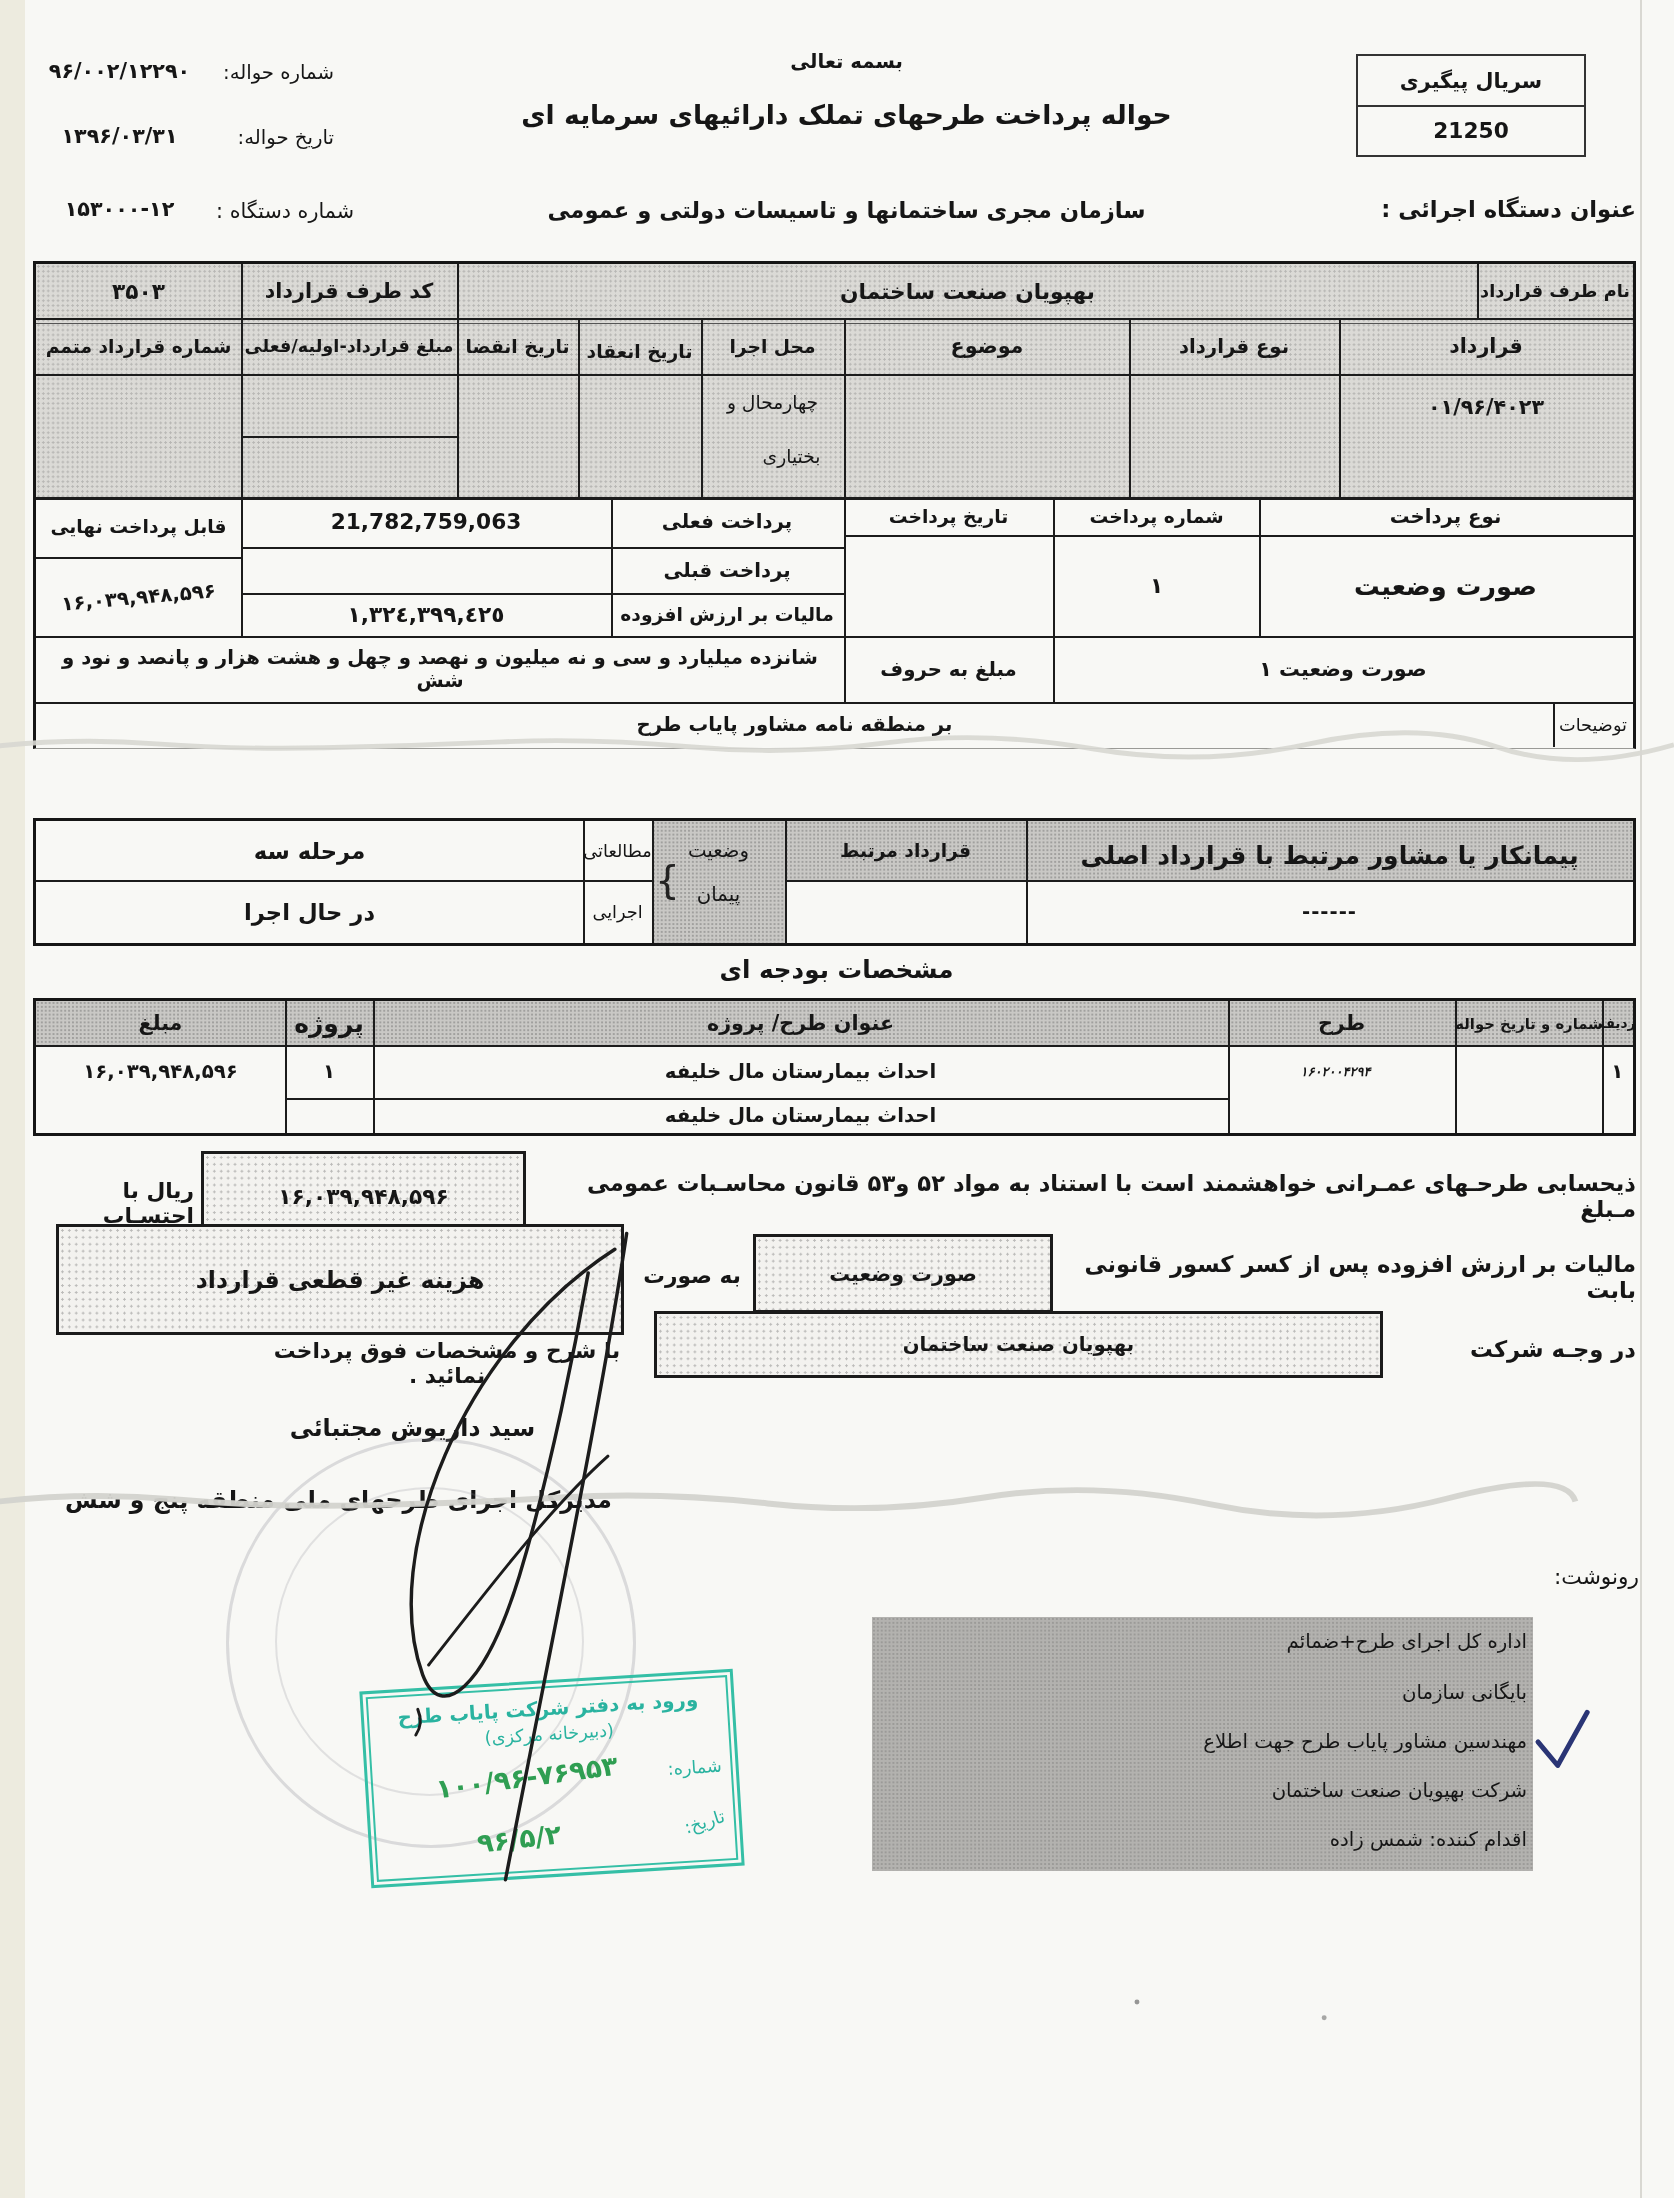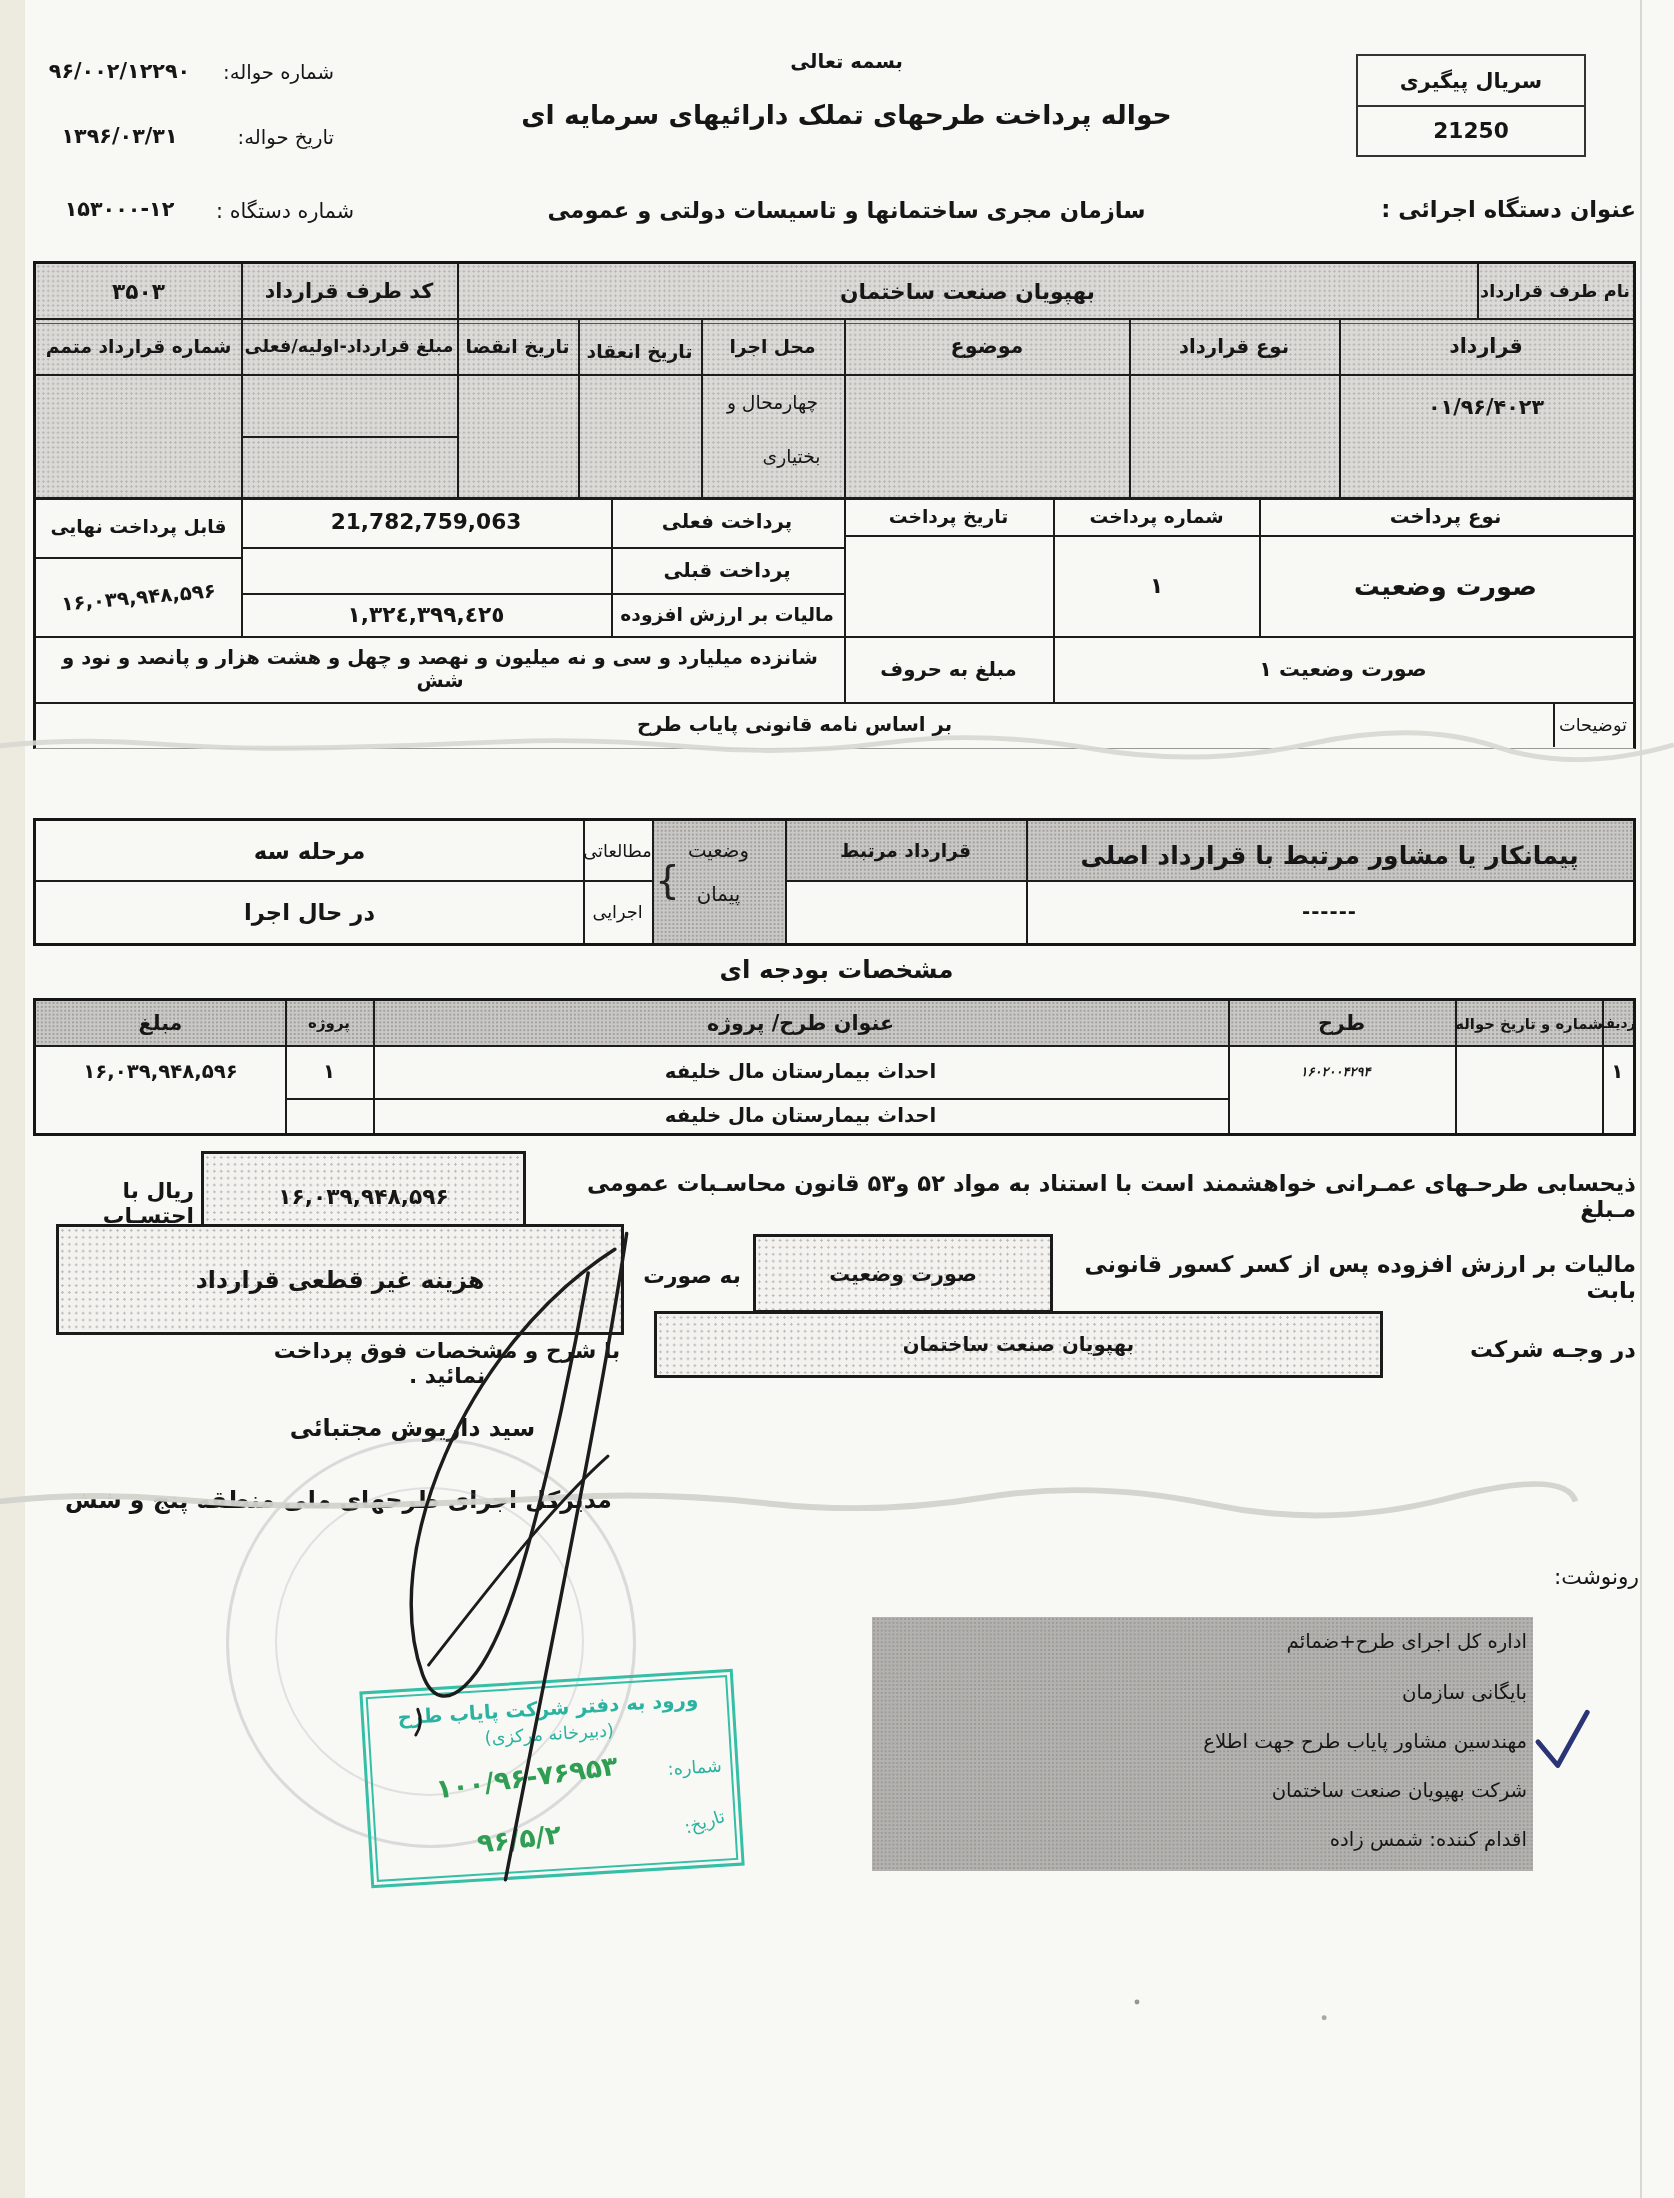--- a/index.html
+++ b/index.html
@@ -111,21 +111,21 @@
     <div class="abs c b num" style="left:205px;top:329px;width:370px;height:43px;font-size:21.7px;">١,٣٢٤,٣٩٩,٤٢٥</div>
 
     <div class="abs c b" style="left:0;top:233px;width:205px;height:59px;font-size:18.7px;">قابل پرداخت نهایی</div>
     <div class="abs c b num" style="left:0;top:293px;width:205px;height:80px;font-size:19.7px;transform:rotate(-5deg);">۱۶,۰۳۹,۹۴۸,۵۹۶</div>
 
     <div class="abs c b" style="left:1017px;top:372px;width:580px;height:66px;font-size:20.7px;">صورت وضعیت ۱</div>
     <div class="abs c b" style="left:808px;top:372px;width:209px;height:66px;font-size:19.7px;">مبلغ به حروف</div>
     <div class="abs c b" style="left:0;top:372px;width:808px;height:66px;font-size:19.7px;">شانزده میلیارد و سی و نه میلیون و نهصد و چهل و هشت هزار و پانصد و نود و شش</div>
 
     <div class="abs c" style="left:1517px;top:438px;width:80px;height:45px;font-size:17.7px;">توضیحات</div>
-    <div class="abs c b" style="left:0;top:438px;width:1517px;height:45px;font-size:19.7px;">بر اساس نامه قانونی پایاب طرح</div>
+    <div class="abs c b" style="left:0;top:438px;width:1517px;height:45px;font-size:19.7px;">بر منطقه نامه مشاور پایاب طرح</div>
   </div>
 
   <div class="tbl" style="left:34px;top:818px;width:1603px;height:128px;">
     <div class="abs grayB" style="left:616px;top:0;width:133px;height:122px;"></div>
     <div class="abs grayB" style="left:749px;top:0;width:241px;height:59px;"></div>
     <div class="abs grayB" style="left:990px;top:0;width:607px;height:59px;"></div>
 
     <div class="hl" style="left:0;top:59px;width:616px;"></div>
     <div class="hl" style="left:749px;top:59px;width:848px;"></div>
     <div class="vl" style="left:547px;top:0;height:122px;"></div>
@@ -153,21 +153,21 @@
     <div class="abs grayB" style="left:0;top:0;width:1597px;height:44px;"></div>
     <div class="hl" style="left:0;top:44px;width:1597px;"></div>
     <div class="hl" style="left:249px;top:97px;width:943px;"></div>
     <div class="vl" style="left:249px;top:0;height:132px;"></div>
     <div class="vl" style="left:337px;top:0;height:132px;"></div>
     <div class="vl" style="left:1192px;top:0;height:132px;"></div>
     <div class="vl" style="left:1419px;top:0;height:132px;"></div>
     <div class="vl" style="left:1566px;top:0;height:132px;"></div>
 
     <div class="abs c b" style="left:0;top:0;width:249px;height:44px;font-size:20.7px;">مبلغ</div>
-    <div class="abs c b" style="left:249px;top:0;width:88px;height:44px;font-size:15px;">پروژه</div>
+    <div class="abs c b" style="left:249px;top:0;width:88px;height:44px;font-size:25px;">پروژه</div>
     <div class="abs c b" style="left:337px;top:0;width:855px;height:44px;font-size:20.7px;">عنوان طرح/ پروژه</div>
     <div class="abs c b" style="left:1192px;top:0;width:227px;height:44px;font-size:20.7px;">طرح</div>
     <div class="abs c b" style="left:1419px;top:0;width:148px;height:44px;font-size:14.8px;">شماره و تاریخ حواله</div>
     <div class="abs c b" style="left:1566px;top:0;width:30.5px;height:44px;font-size:13.8px;">ردیف</div>
 
     <div class="abs c b num" style="left:0;top:44px;width:249px;height:52px;font-size:19.7px;">۱۶,۰۳۹,۹۴۸,۵۹۶</div>
     <div class="abs c b num" style="left:249px;top:44px;width:88px;height:52px;font-size:19.7px;">۱</div>
     <div class="abs c b" style="left:337px;top:44px;width:855px;height:52px;font-size:19.7px;">احداث بیمارستان مال خلیفه</div>
     <div class="abs c b" style="left:337px;top:97px;width:855px;height:35px;font-size:19.7px;">احداث بیمارستان مال خلیفه</div>
     <div class="abs c b num" style="left:1192px;top:44px;width:215px;height:52px;font-size:13px;font-style:italic;">۱۶۰۲۰۰۴۲۹۴</div>

